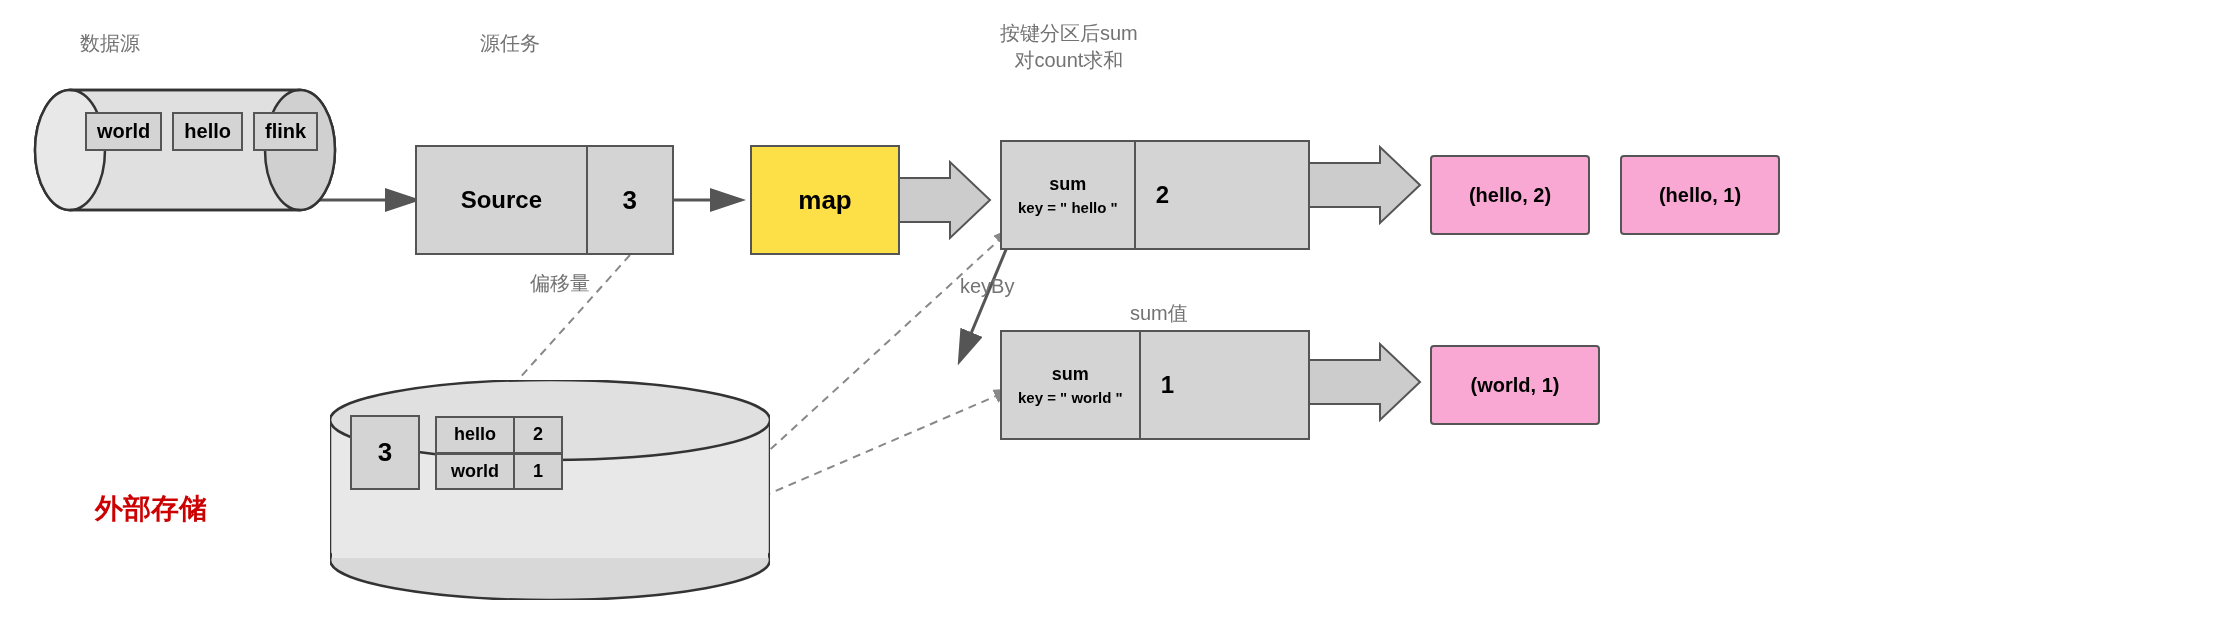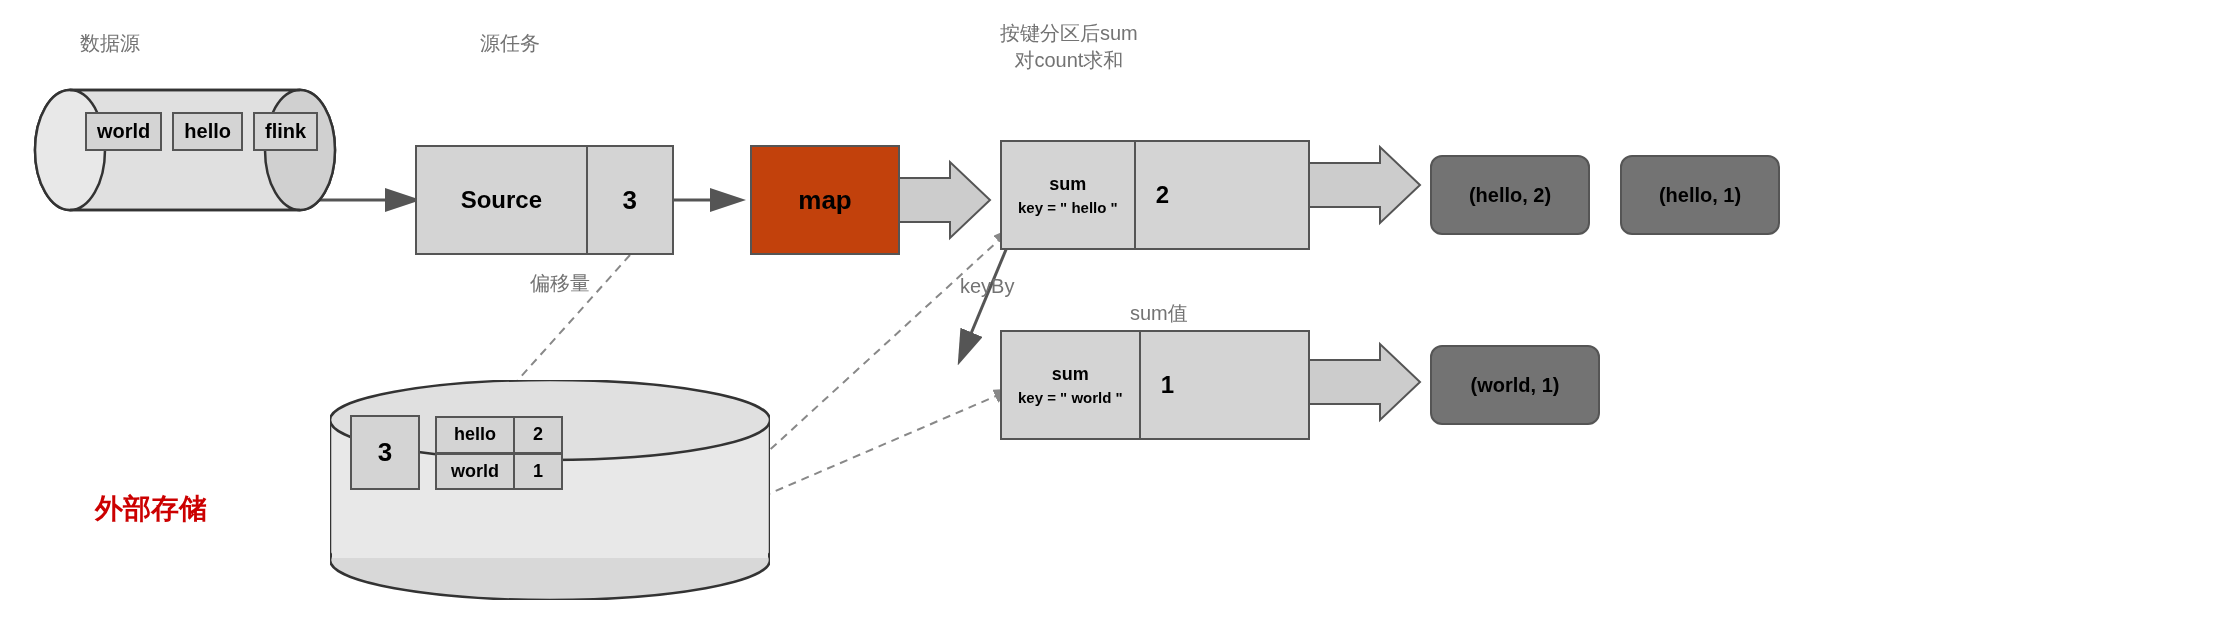--- a/index.html
+++ b/index.html
@@ -28,32 +28,32 @@
     .cyl-box {
       background: #d4d4d4;
       border: 2px solid #555;
       padding: 6px 10px;
       font-size: 20px;
       font-weight: bold;
     }
     
     .op-box {
       position: absolute;
-      background: #c2410c;
+      background: #fde047;
       border: 2px solid #555;
       display: flex;
       align-items: center;
       justify-content: center;
     }
     
     .result-box {
       position: absolute;
-      background: #737373;
-      border: 2px solid #555;
-      border-radius: 12px;
+      background: #f9a8d4;
+      border: 2px solid #555;
+      border-radius: 4px;
       display: flex;
       align-items: center;
       justify-content: center;
       font-size: 20px;
       font-weight: bold;
     }
     svg.arrow-svg {
       position: absolute;
       overflow: visible;
       pointer-events: none;

